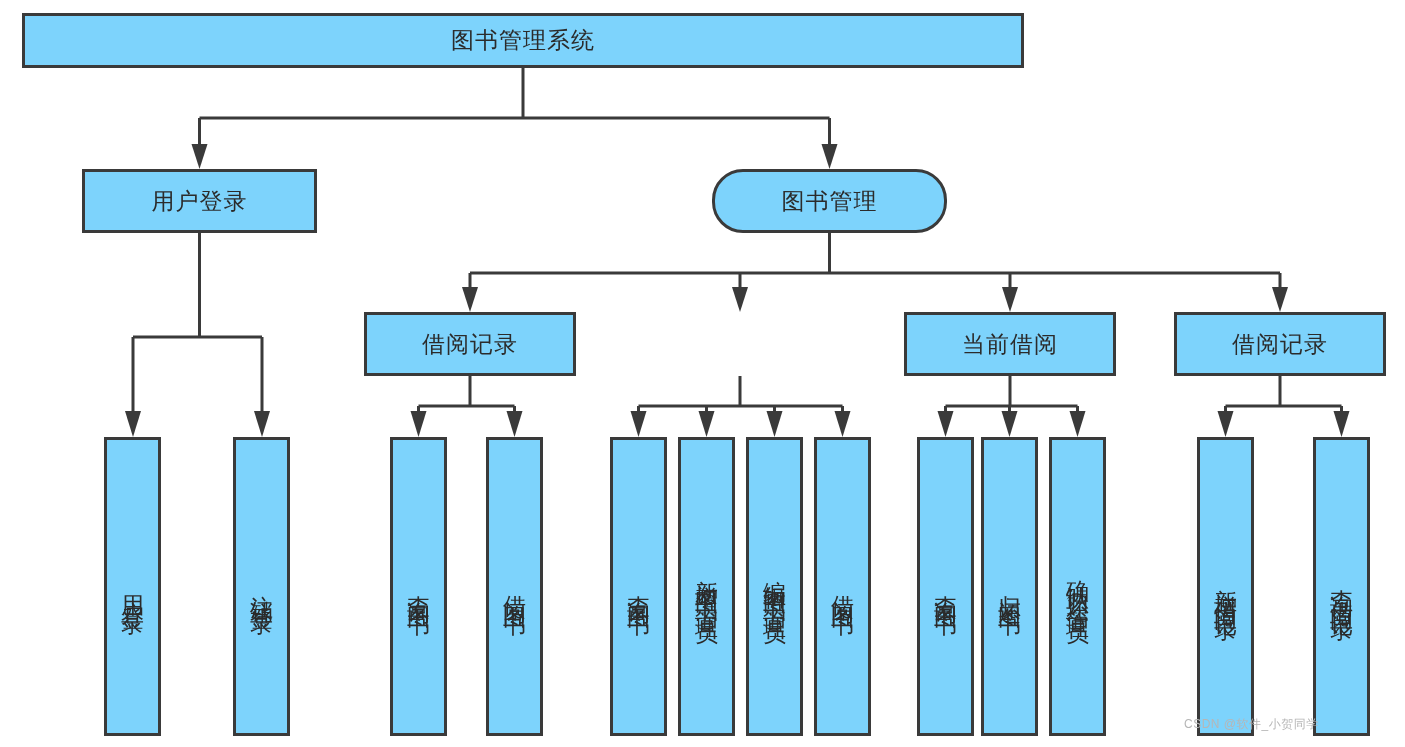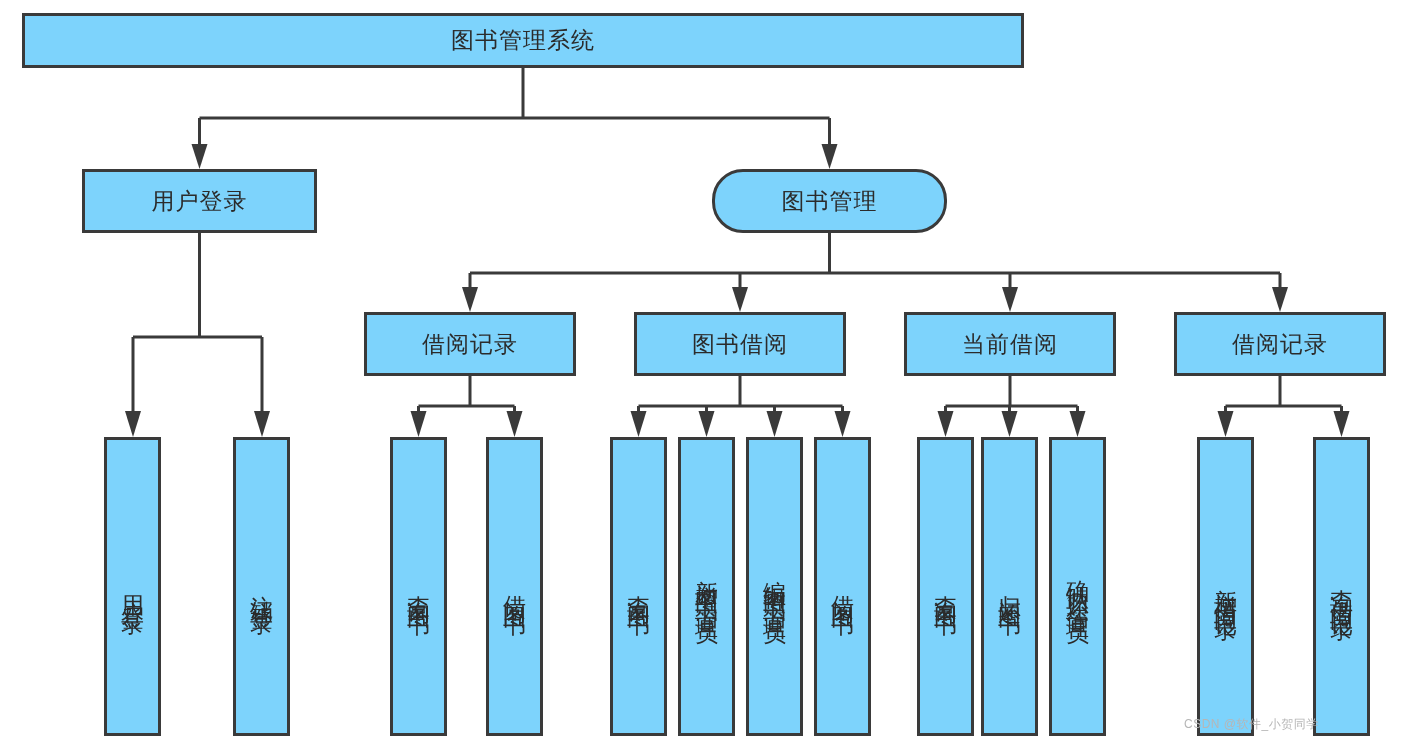--- a/index.html
+++ b/index.html
@@ -73,21 +73,20 @@
       <polygon points="1333.5,411 1349.5,411 1341.5,437"></polygon>
     </g>
   </svg>
 
   <div class="box" style="left:22px;top:13px;width:1002px;height:55px;">图书管理系统</div>
 
   <div class="box lvl2" style="left:82px;">用户登录</div>
   <div class="box lvl2" style="left:712px;border-radius:31px;">图书管理</div>
 
   <div class="box lvl3" style="left:364px;">借阅记录</div>
-  <div class="box lvl3" style="left:634px;">图书借阅</div>
   <div class="box lvl3" style="left:904px;">当前借阅</div>
   <div class="box lvl3" style="left:1174px;">借阅记录</div>
 
   <div class="box leaf" style="left:104px;">用户登录</div>
   <div class="box leaf" style="left:233px;">注销登录</div>
 
   <div class="box leaf" style="left:390px;">查询图书</div>
   <div class="box leaf" style="left:486px;">借阅图书</div>
 
   <div class="box leaf" style="left:610px;">查询图书</div>

